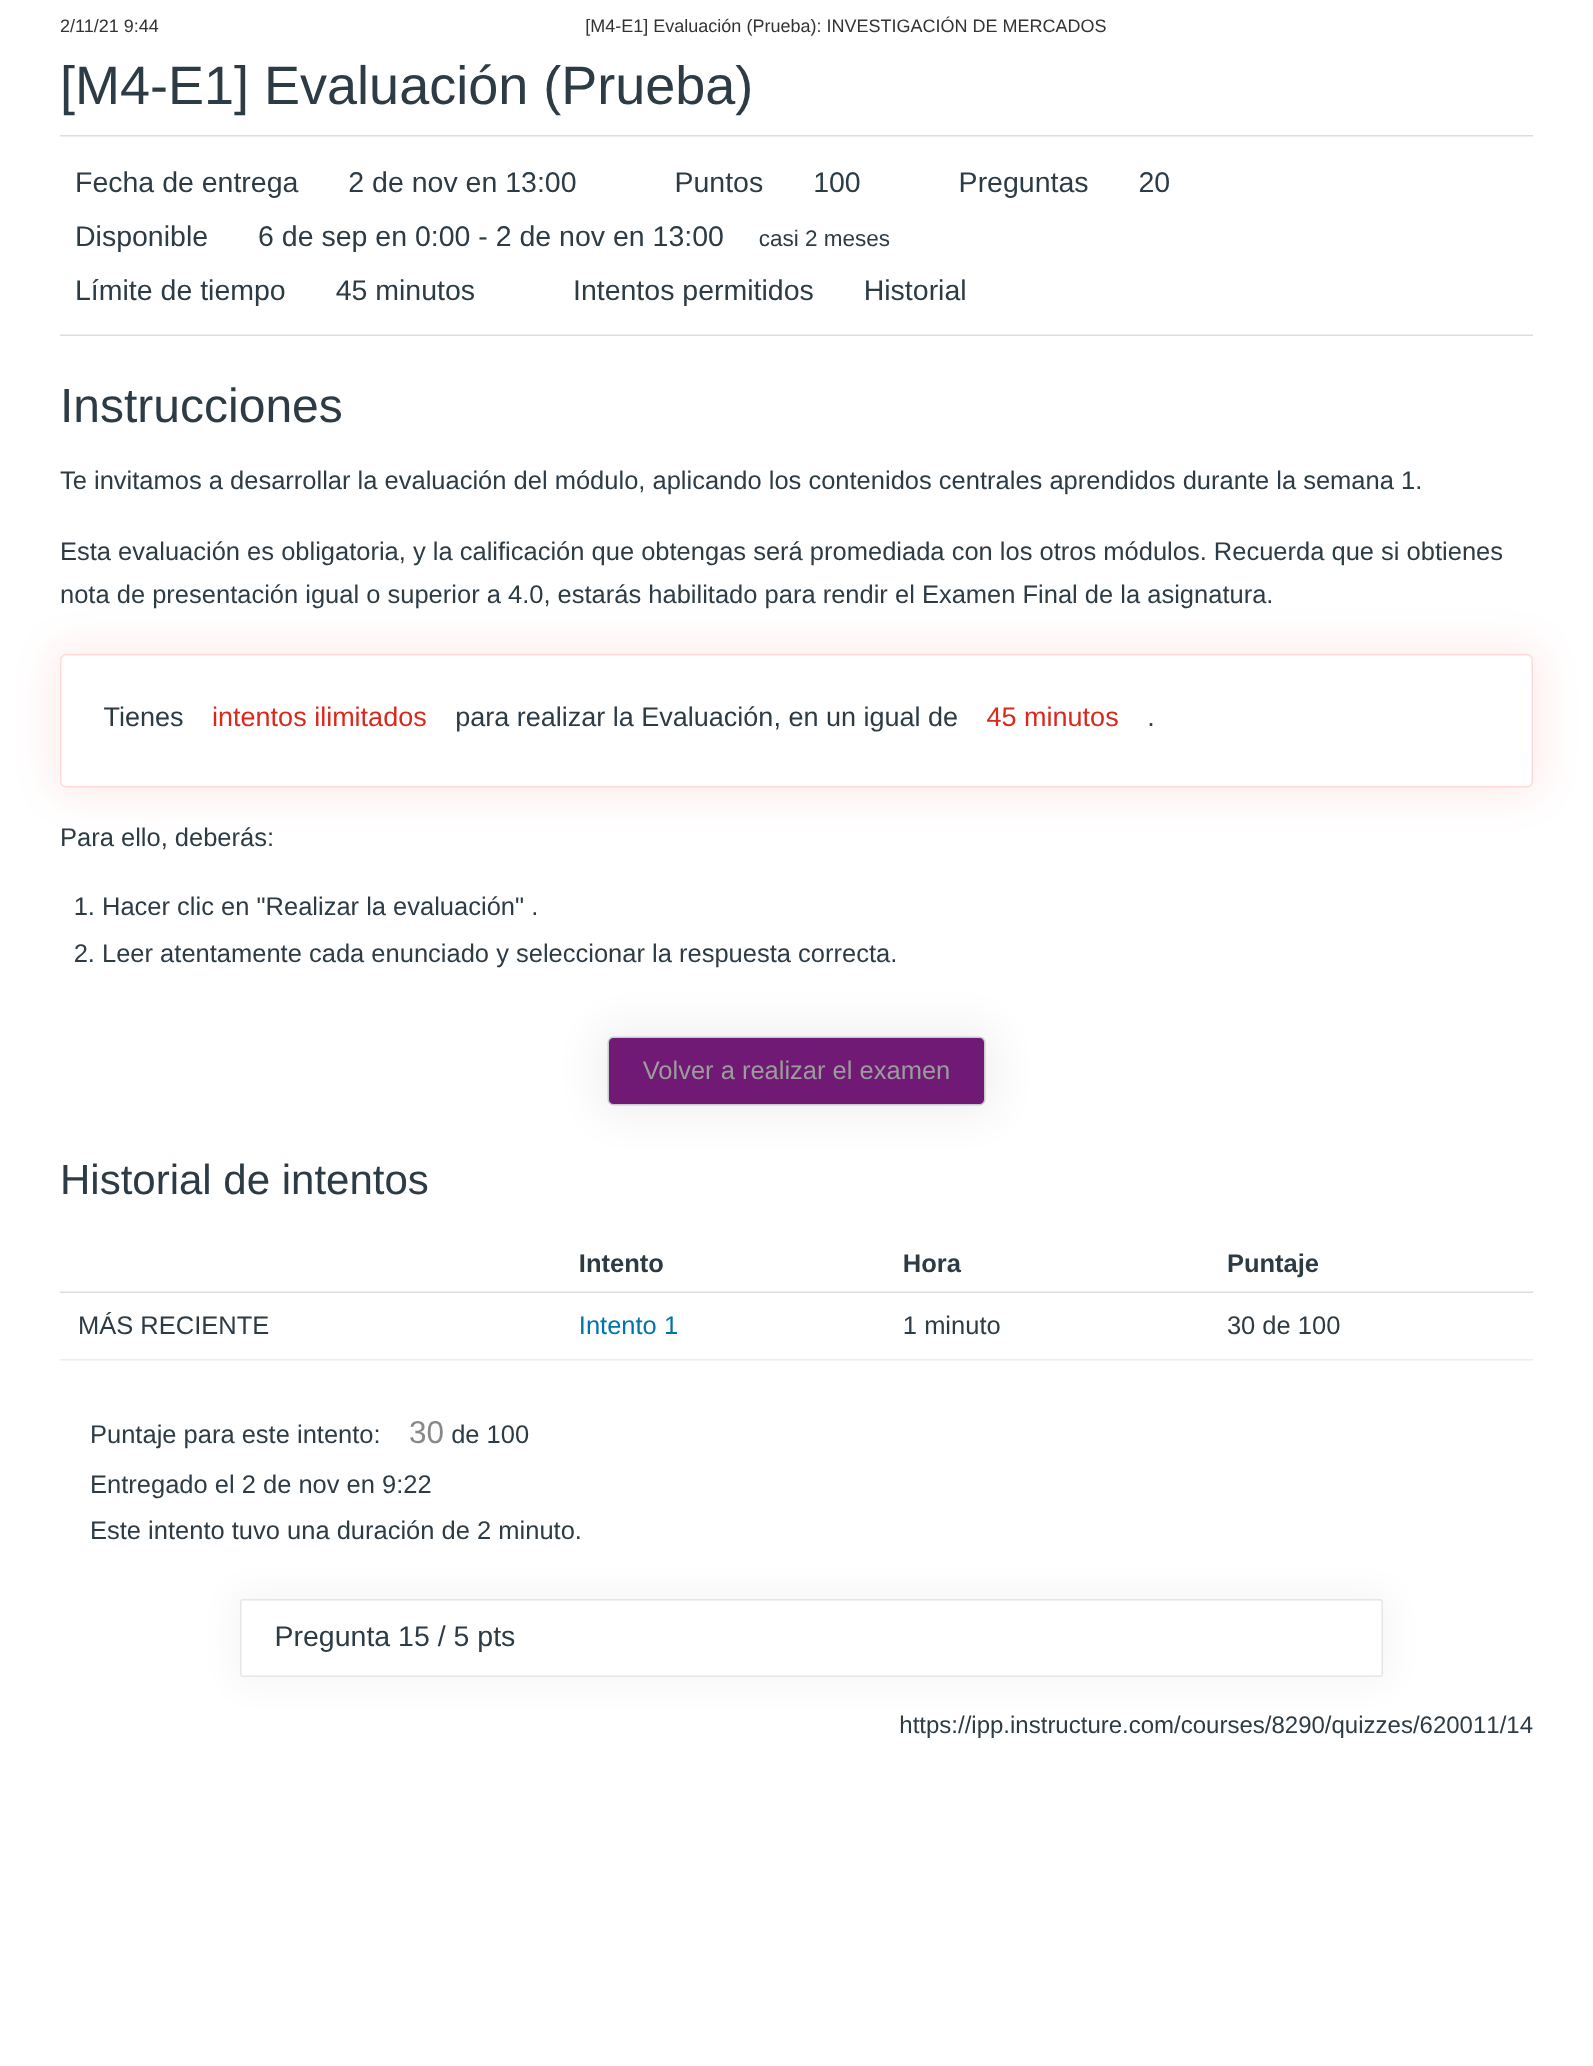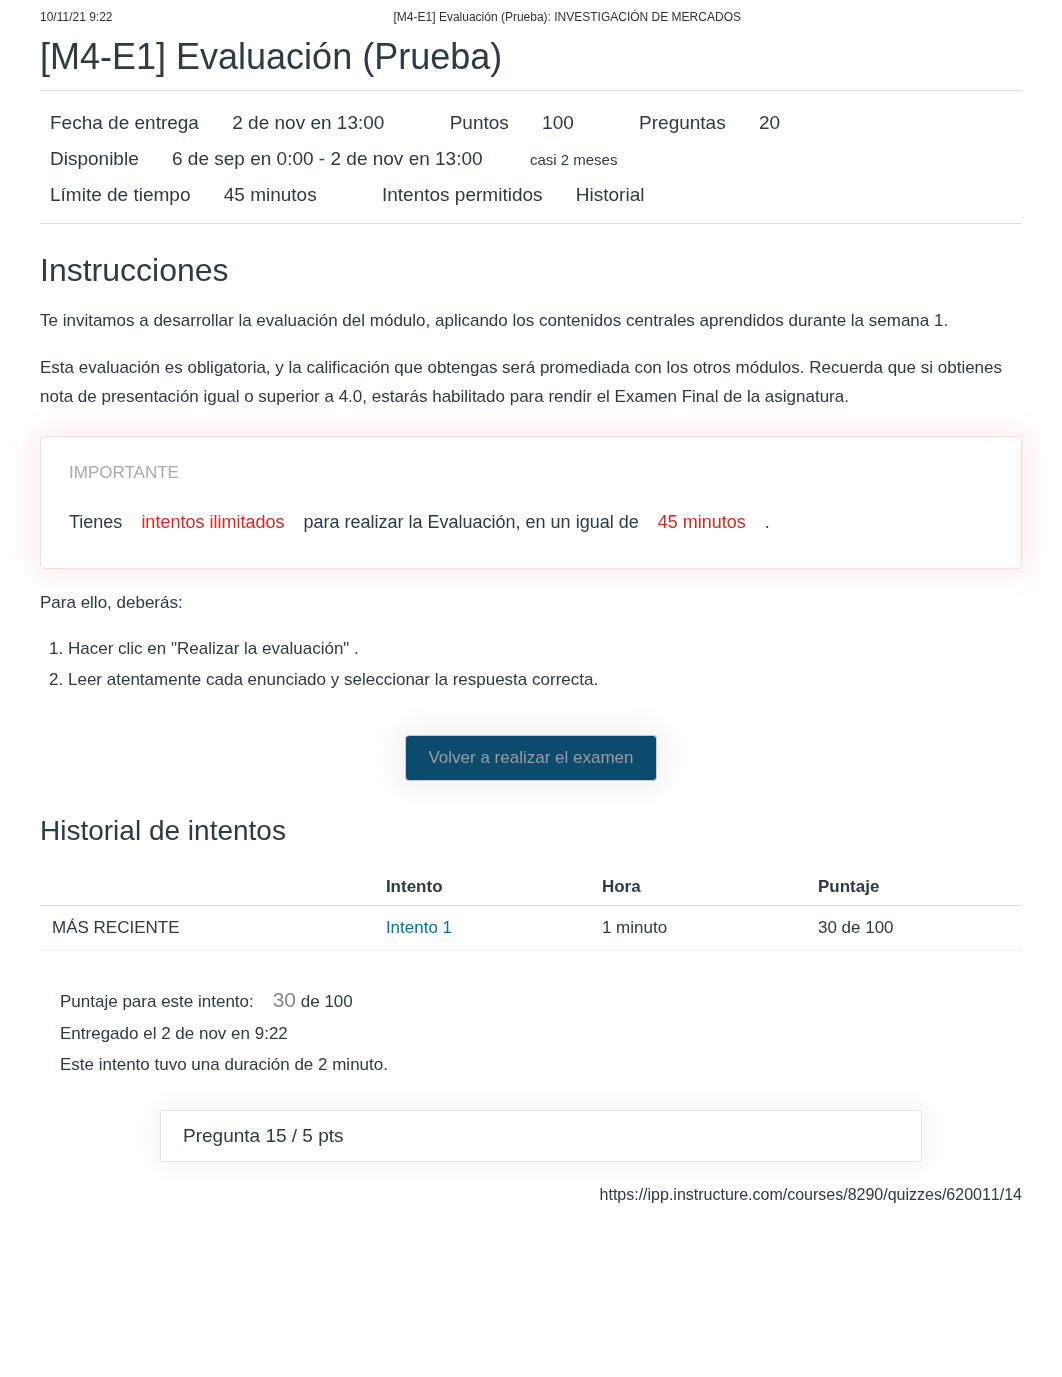--- a/index.html
+++ b/index.html
@@ -40,21 +40,21 @@
     .meta-block {
       padding: 6px 10px 10px;
       line-height: 1.9;
       font-size: 19px;
     }
     .meta-block .label {
       font-weight: 400;
     }
     .meta-block .gap { margin-right: 28px; }
     .meta-block .gap-lg { margin-right: 60px; }
-    .meta-block .small-note { font-size: 15px; margin-left: 42px; }
+    .meta-block .small-note { font-size: 15px; margin-left: 18px; }
     h2.section-title {
       font-size: 32px;
       font-weight: 400;
       margin: 28px 0 18px;
       color: #2d3b45;
     }
     .instructions p {
       font-size: 17px;
       line-height: 1.7;
       margin-bottom: 18px;
@@ -83,21 +83,21 @@
       font-size: 17px;
       line-height: 1.7;
     }
     ol.steps li { margin-bottom: 2px; }
     .retake-wrap {
       text-align: center;
       margin: 40px 0 34px;
     }
     .retake-btn {
       display: inline-block;
-      background: #0c4a6e;
+      background: #701a75;
       color: #9c9c9c;
       border: 1px solid #c7cdd1;
       border-radius: 4px;
       padding: 12px 22px;
       font-size: 17px;
       box-shadow: 0 0 30px 8px rgba(0,0,0,0.06);
       cursor: pointer;
     }
     h2.history-title {
       font-size: 28px;
@@ -143,21 +143,21 @@
       display: flex;
       justify-content: flex-end;
       font-size: 16px;
       padding: 24px 40px 12px;
     }
   </style>
 </head>
 <body>
 
 <div class="page-header">
-  <div>10/11/21 9:22</div>
+  <div>2/11/21 9:44</div>
   <div class="center">[M4-E1] Evaluación (Prueba): INVESTIGACIÓN DE MERCADOS</div>
   <div></div>
 </div>
 
 <div class="content">
 
   <h1 class="quiz-title">[M4-E1] Evaluación (Prueba)</h1>
 
   <hr class="sep">
 
@@ -185,21 +185,20 @@
 
   <hr class="sep">
 
   <h2 class="section-title">Instrucciones</h2>
 
   <div class="instructions">
     <p>Te invitamos a desarrollar la evaluación del módulo, aplicando los contenidos centrales aprendidos durante la semana 1.</p>
     <p>Esta evaluación es obligatoria, y la calificación que obtengas será promediada con los otros módulos. Recuerda que si obtienes nota de presentación igual o superior a 4.0, estarás habilitado para rendir el Examen Final de la asignatura.</p>
 
     <div class="importante-box">
-      <span class="imp-title">IMPORTANTE</span>
       <p>
         <span>Tienes</span>
         <span class="red red-gap">intentos ilimitados</span>
         <span>para realizar la Evaluación, en un igual de</span>
         <span class="red red-gap">45 minutos</span>
         <span>.</span>
       </p>
     </div>
 
     <p>Para ello, deberás:</p>

